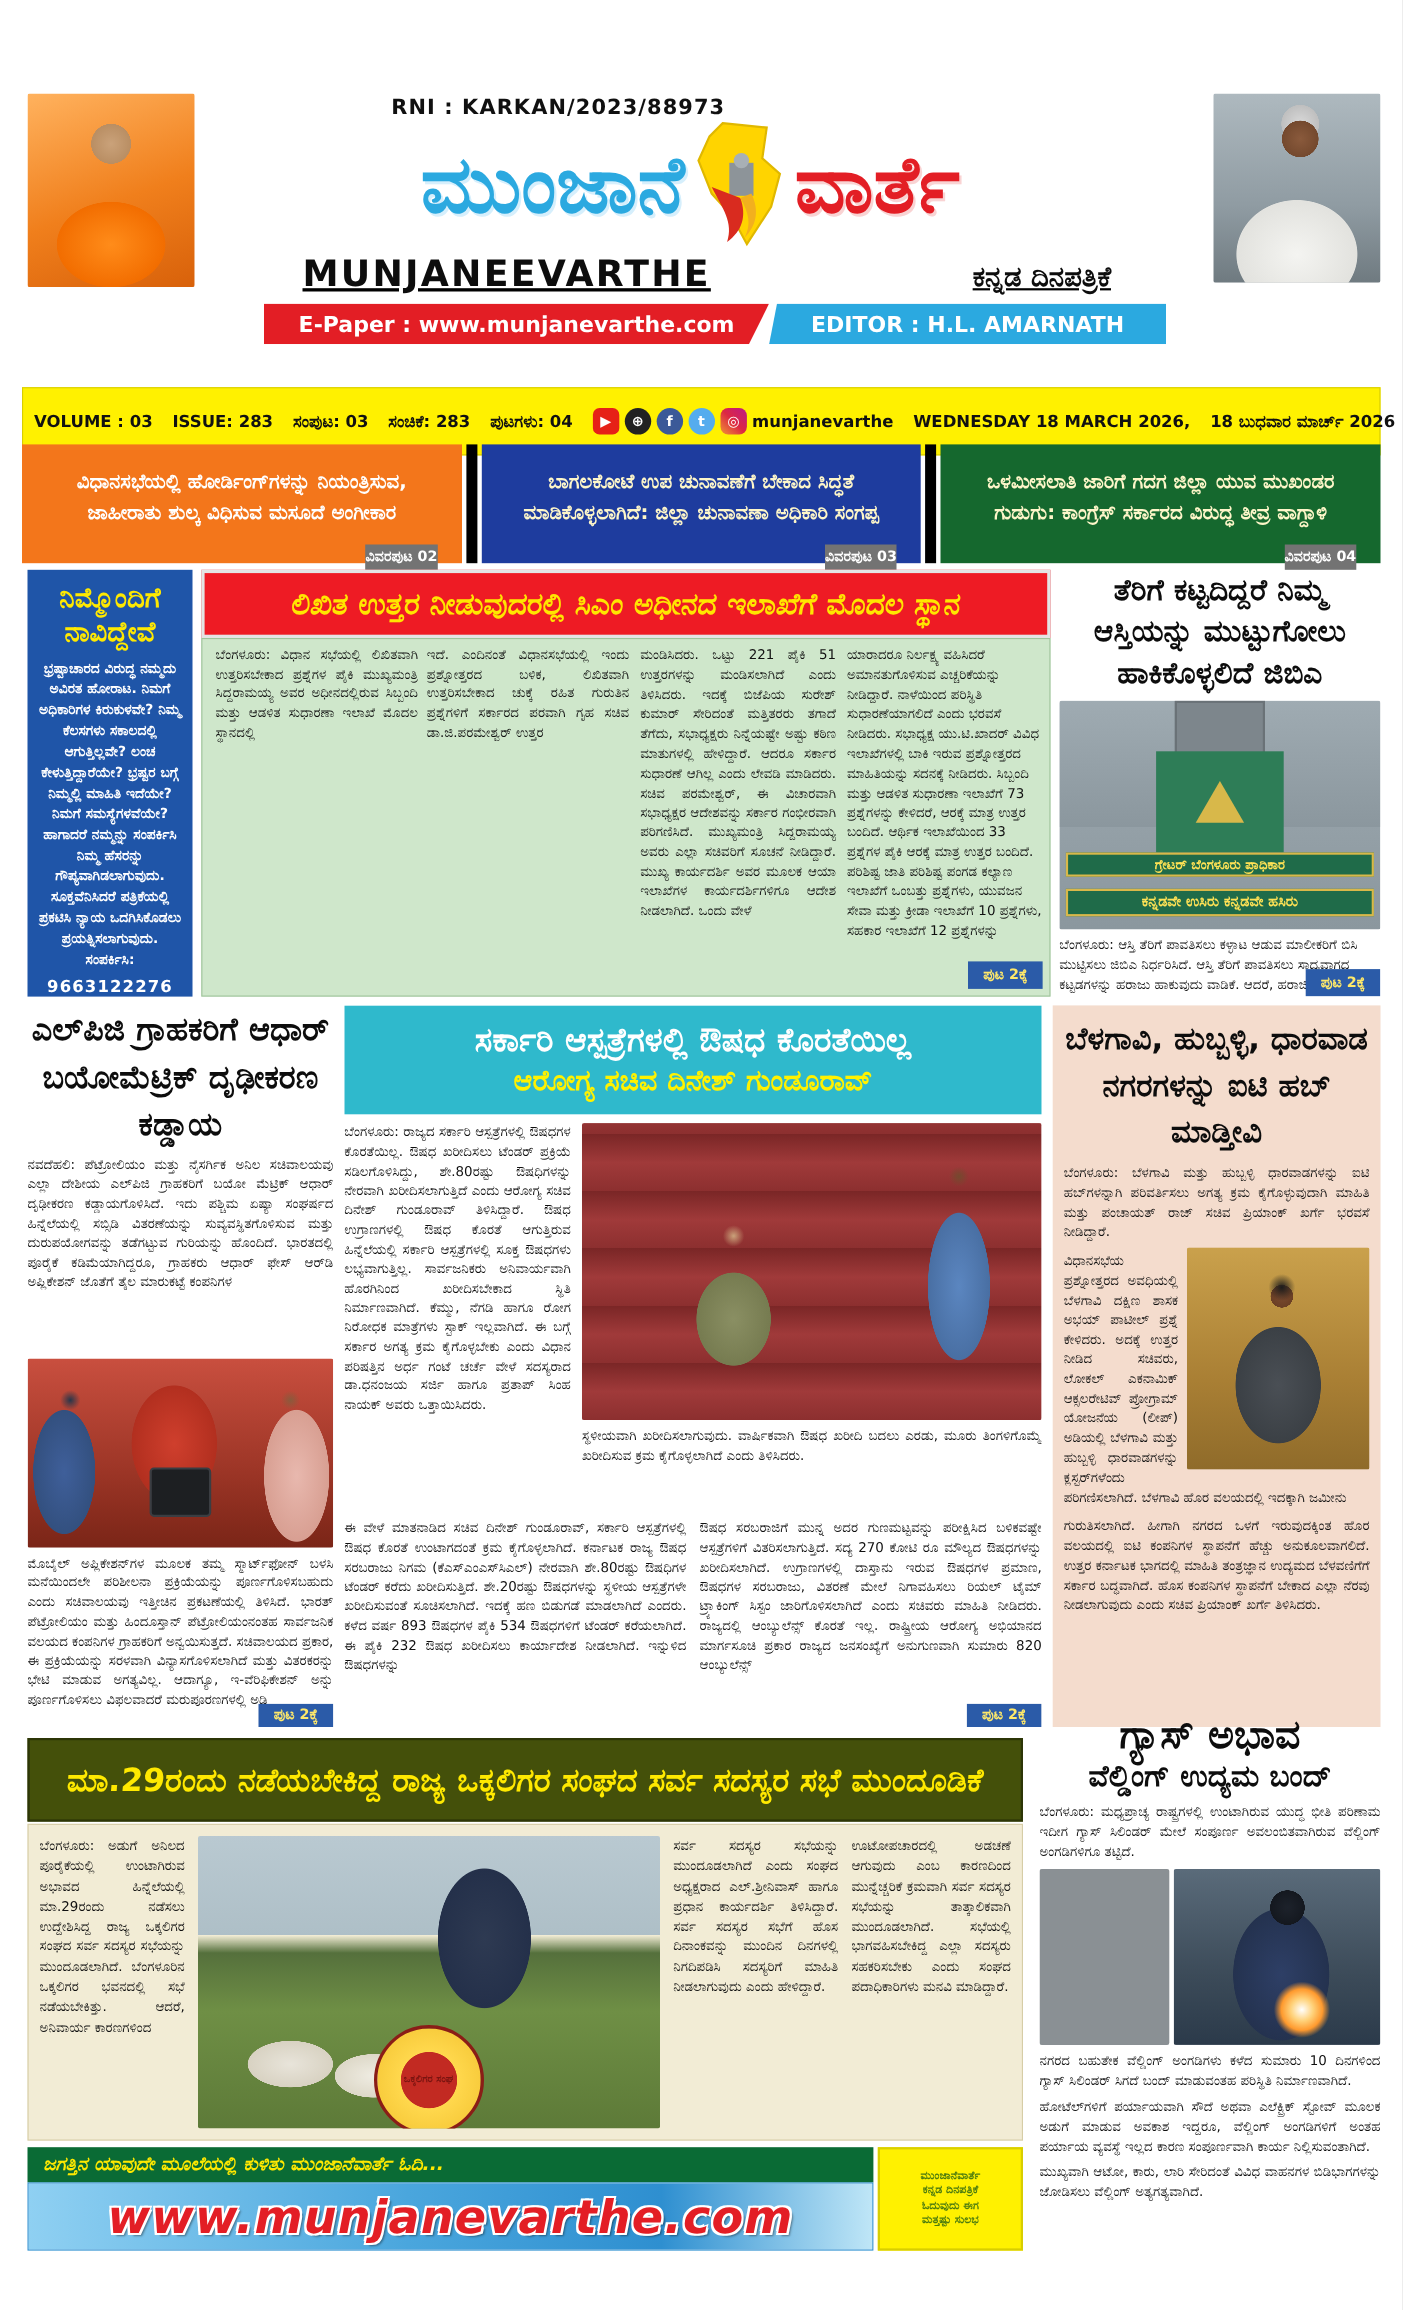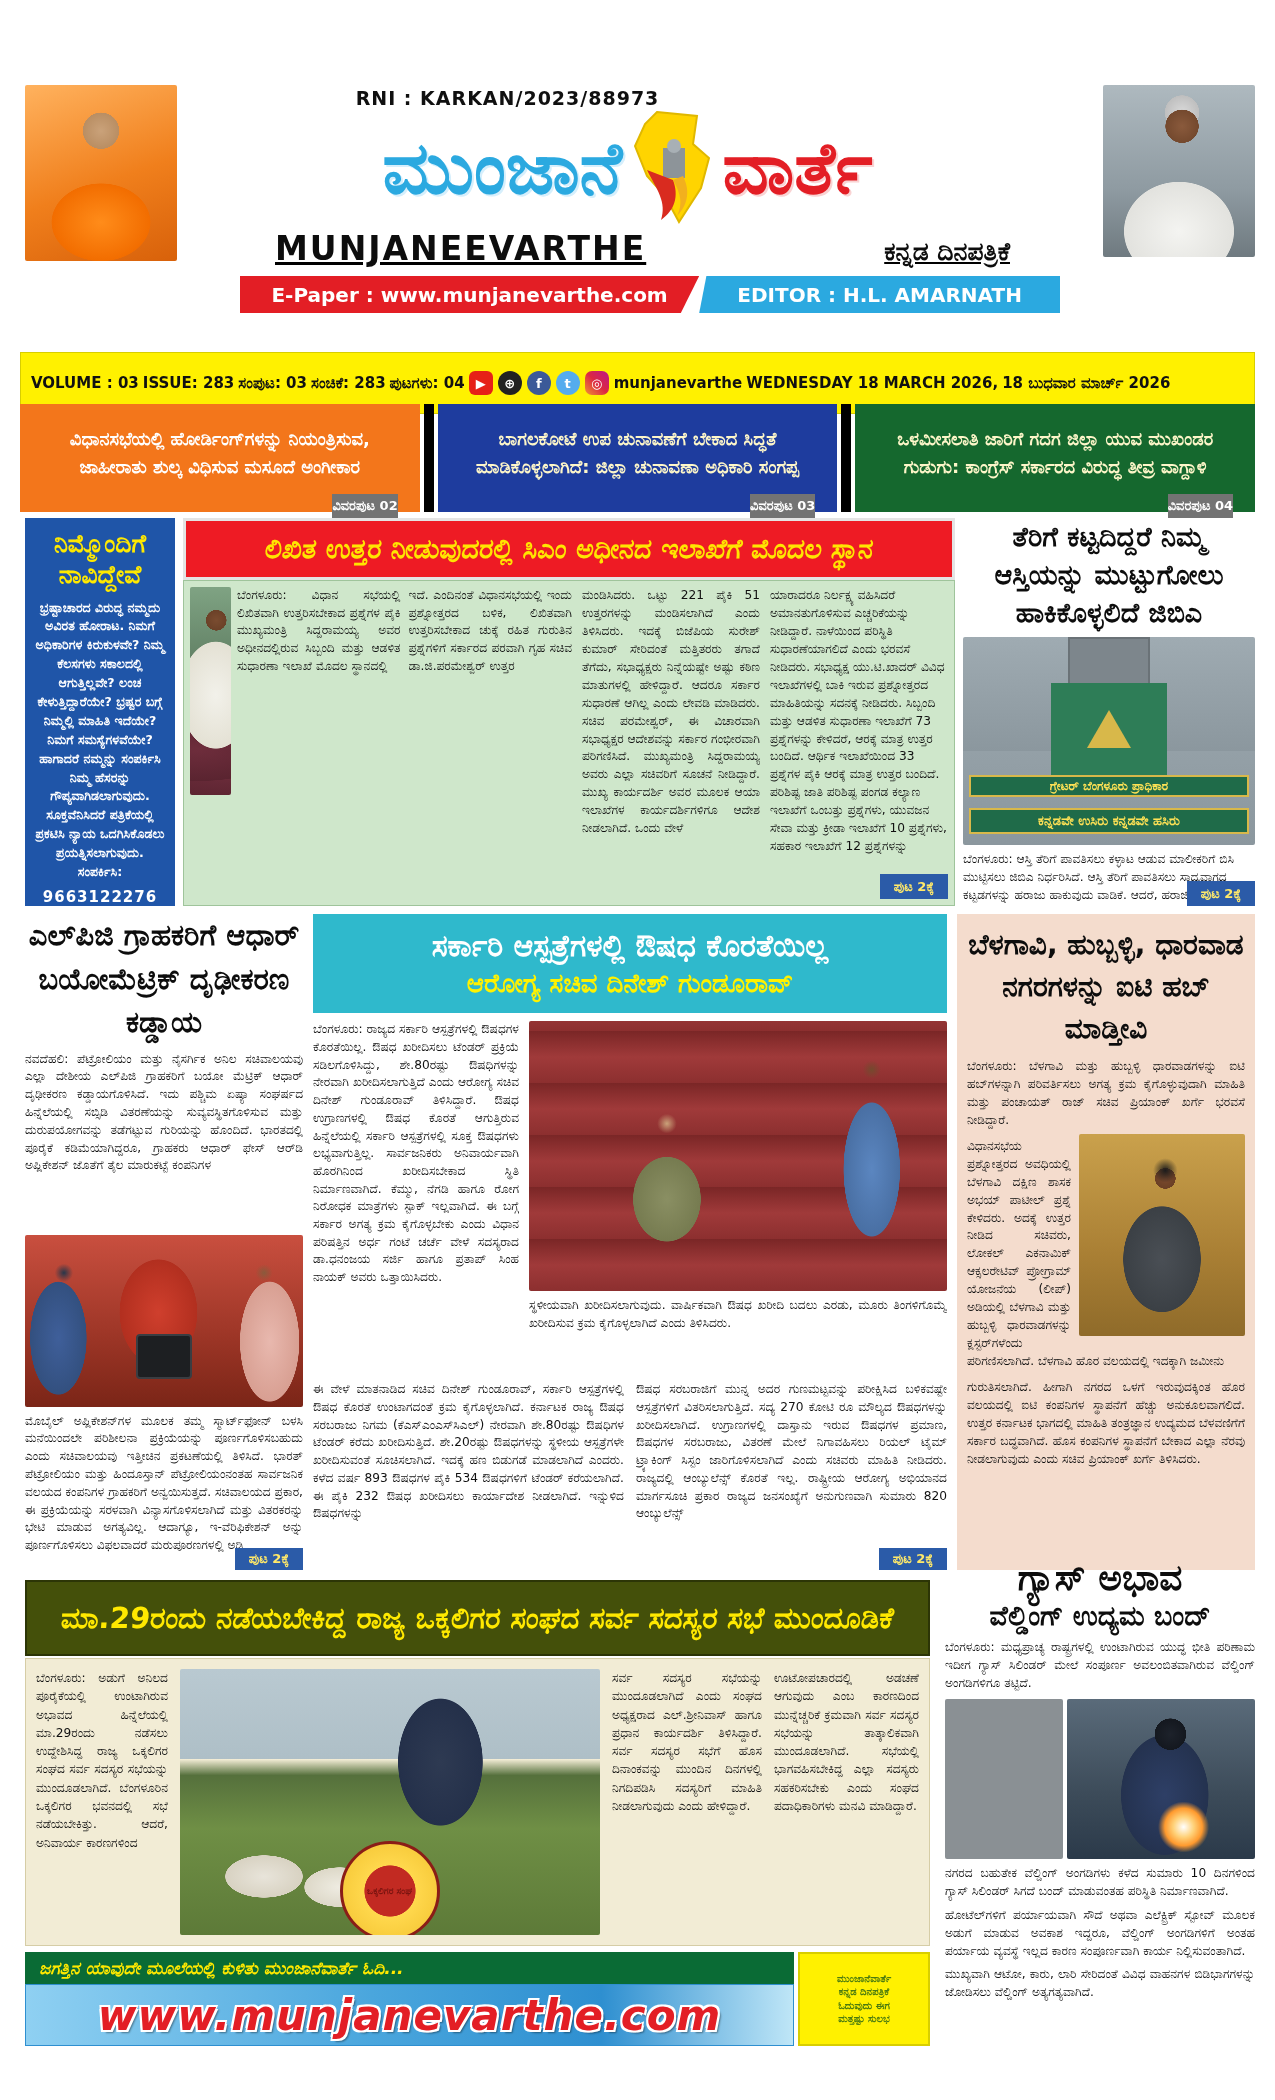--- a/index.html
+++ b/index.html
@@ -27,21 +27,21 @@
   .title-kn-2 { font-size:72px; font-weight:900; color:var(--masthead_red); text-shadow:2px 2px 0 #f9d3d3; }
   .map-wrap { width:92px; height:116px; flex:0 0 auto; }
   .sub-row { display:flex; align-items:baseline; justify-content:space-between; padding:2px 60px 0 90px;text-decoration:underline; }
   .title-en { font-size:33px; font-weight:900; letter-spacing:2px; color:#0d0d0d; }
   .tagline { font-size:25px; font-weight:900; color:#0d0d0d; }
   .band-row { display:flex; height:37px; margin-top:8px; margin-left:55px; margin-right:10px; }
   .band-red { flex:0 0 56%; background:var(--epaper_red); color:#fff; font-size:20px; font-weight:bold; display:flex; align-items:center; justify-content:center; clip-path:polygon(0 0, 100% 0, 96% 100%, 0 100%); }
   .band-blue { flex:1; background:var(--editor_blue); color:#fff; font-size:20px; font-weight:bold; display:flex; align-items:center; justify-content:center; clip-path:polygon(2% 0, 100% 0, 100% 100%, 0 100%); }
 
   
-  #infobar { position:absolute; left:20px; top:352px; width:1235px; height:62px; background:var(--yellow_bar); border:1px solid #d8ce00; display:flex; align-items:center; gap:4px; padding:0 10px; }
+  #infobar { position:absolute; left:20px; top:352px; width:1235px; height:62px; background:var(--yellow_bar); border:1px solid #d8ce00; display:flex; align-items:center; gap:18px; padding:0 10px; }
   .ib-item { font-size:15px; font-weight:bold; color:#111; white-space:nowrap; }
   .ib-social { display:flex; align-items:center; gap:5px; }
   .soc { width:24px; height:24px; border-radius:50%; display:inline-flex; align-items:center; justify-content:center; color:#fff; font-size:13px; font-weight:bold; }
   .soc-yt { background:#e62117; border-radius:6px; }
   .soc-web { background:#222; }
   .soc-fb { background:#3b5998; }
   .soc-tw { background:#55acee; }
   .soc-ig { background:linear-gradient(45deg,#f09433,#dc2743,#bc1888); border-radius:7px; }
 
   
@@ -58,21 +58,21 @@
   #mainrow { position:absolute; left:25px; top:518px; width:1230px; height:388px; display:flex; gap:8px; }
   #sidebar { flex:0 0 150px; background:var(--sidebar_blue); color:#fff; text-align:center; padding:10px 7px; }
   .sb-title { color:#ffe900; font-size:25px; font-weight:900; line-height:1.25; }
   .sb-body { font-size:12.6px; font-weight:bold; line-height:1.5; margin-top:8px; }
   .sb-phone { font-size:15px; font-weight:bold; margin-top:6px; letter-spacing:1px; }
   #lead { flex:0 0 772px; display:flex; flex-direction:column; }
   .lead-banner { height:62px; background:var(--banner_red); border:3px solid #e4e4e4; display:flex; align-items:center; justify-content:center; }
   .lead-banner span { color:var(--banner_yellow); font-size:27px; font-weight:900; transform:skewX(-6deg); white-space:nowrap; }
   .lead-body { flex:1; background:var(--lead_bg); border:1px solid #9fc49b; padding:6px; display:flex; gap:10px; }
   .lead-left { flex:0 0 382px; display:flex; flex-direction:row; gap:6px; }
-  .ph { position:relative; overflow:hidden; border-radius:2px;padding-left:41px; }
+  .ph { position:relative; overflow:hidden; border-radius:2px; }
   .ph-assembly { height:208px;
     background: radial-gradient(circle 17px at 64% 16%, #7a4c30 0%, #6b4128 60%, rgba(0,0,0,0) 61%),
       radial-gradient(ellipse 52px 78px at 63% 52%, #f2f1ea 0%, #e4e1d4 68%, rgba(0,0,0,0) 69%),
       radial-gradient(ellipse 120px 45px at 20% 78%, #6e2d3c 0%, #5a2430 70%, rgba(0,0,0,0) 71%),
       radial-gradient(ellipse 120px 45px at 85% 88%, #6e2d3c 0%, #5a2430 70%, rgba(0,0,0,0) 71%),
       linear-gradient(180deg, #7fa383 0%, #5f7d62 40%, #59303c 70%, #3a1e26 100%); }
   .lead-mini-cols { display:flex; gap:8px; height:104px; }
   .mini-col { flex:1; font-size:12.2px; line-height:1.45; color:#101010; }
   .lead-col { flex:1; font-size:12.2px; line-height:1.47; color:#101010; position:relative; }
   .page-tag { position:absolute; right:0; bottom:0; background:var(--page_tag_blue); color:#ffe96a; font-size:13px; font-weight:bold; padding:3px 14px; }

